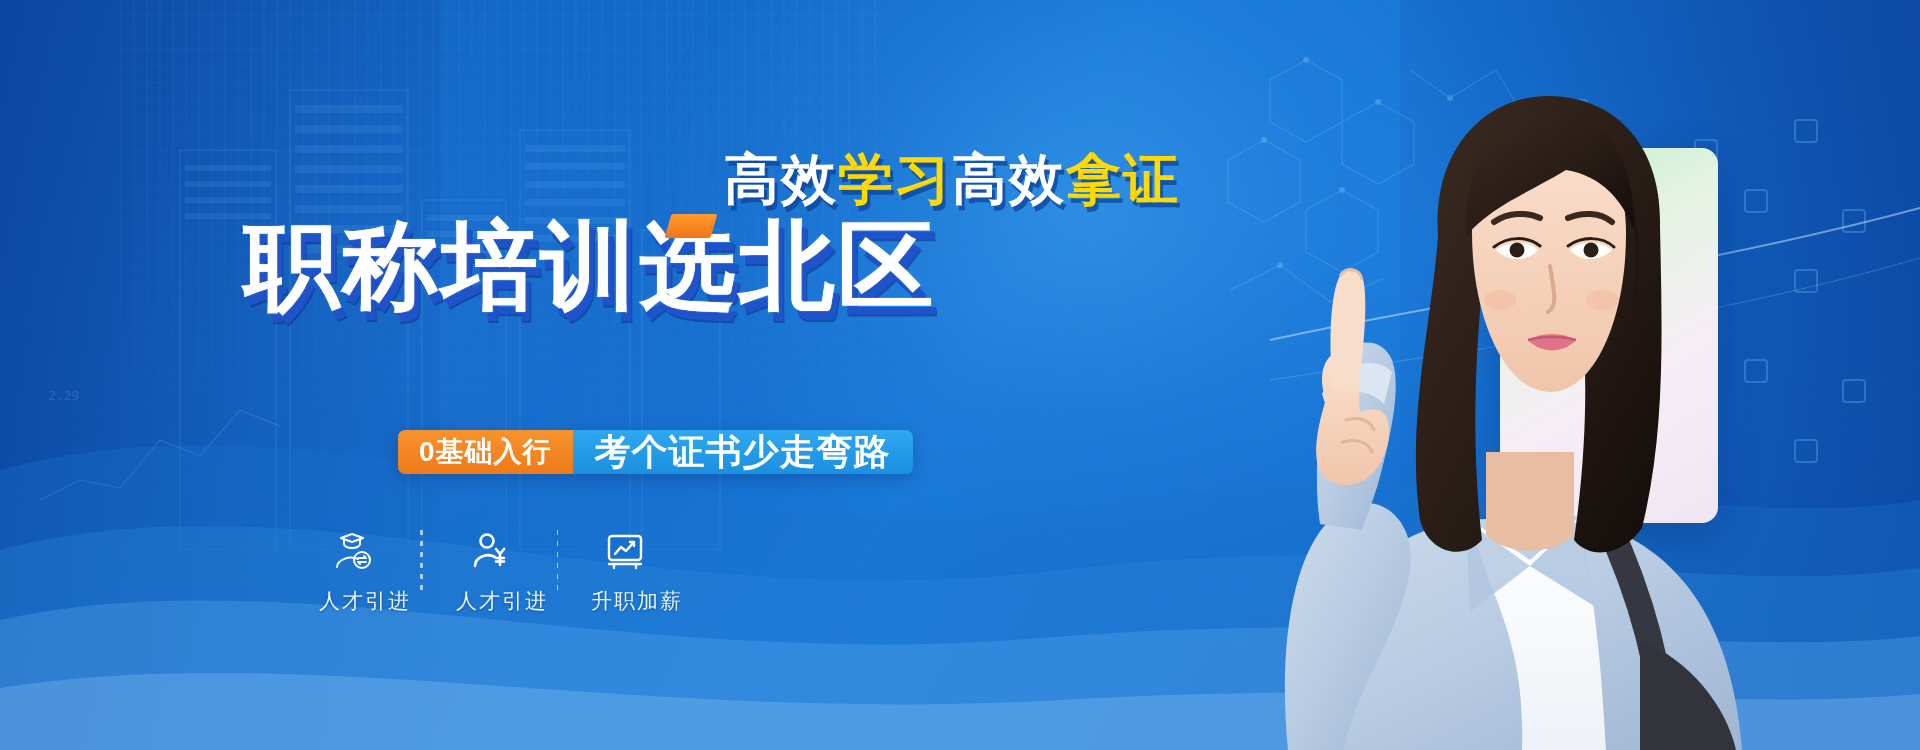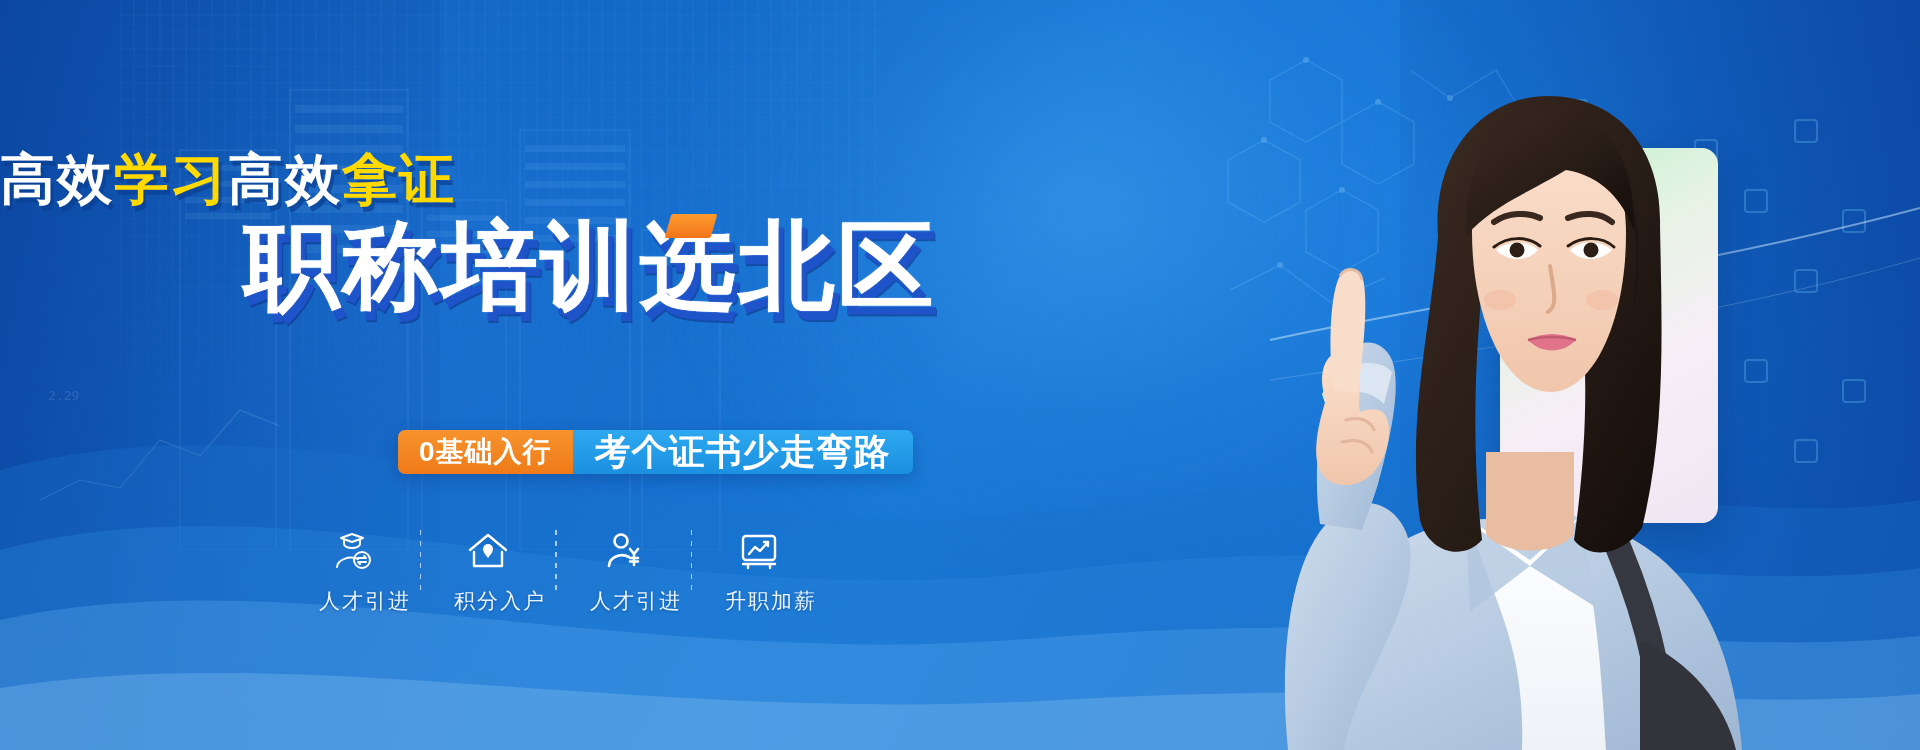--- a/index.html
+++ b/index.html
@@ -42,21 +42,21 @@
   .bg-dots-left{position:absolute;left:40px;top:330px;width:240px;height:200px;opacity:.35;}
   .bg-streak{position:absolute;left:1270px;top:150px;width:650px;height:320px;opacity:.75;}
 
   
   .waves{position:absolute;left:0;bottom:0;width:1920px;height:430px;}
 
   
   .content{position:absolute;left:0;top:0;width:1180px;height:750px;}
 
   .kicker{
-    position:absolute;left:0;top:152px;width:1180px;text-align:left;
+    position:absolute;left:0;top:152px;width:1180px;text-align:right;
     font-size:55px;font-weight:bold;letter-spacing:2px;line-height:1;
     white-space:nowrap;
   }
   .kicker .w{color:#ffffff;text-shadow:3px 5px 0 rgba(10,62,145,.70);}
   .kicker .y{color:#ffd900;text-shadow:3px 5px 0 rgba(10,62,145,.70);}
 
   .headline{
     position:absolute;left:0;top:218px;width:1180px;text-align:center;
     font-size:96px;font-weight:bold;letter-spacing:3px;line-height:1;
     color:#ffffff;white-space:nowrap;
@@ -244,30 +244,20 @@
             <path d="M6 38 a14 10 0 0 1 21 -8"></path>
             <circle cx="31" cy="31" r="8"></circle>
             <path d="M27 29 h8 M35 29 l-2 -2 M35 33 h-8 M27 33 l2 2"></path>
           </svg>
         </div>
         <div class="lbl">人才引进</div>
       </div>
 
       <div class="divider"></div>
 
-      <div class="feature">
-        <div class="ico">
-          <svg width="44" height="44" viewBox="0 0 44 44" fill="none" stroke="#ffffff" stroke-width="2.4" stroke-linecap="round" stroke-linejoin="round">
-            <path d="M4 21 L22 6 L40 21"></path>
-            <path d="M8 23 v14 h28 v-14"></path>
-            <path d="M22 15 a5 5 0 0 1 5 5 c0 3.6 -5 9 -5 9 s-5 -5.4 -5 -9 a5 5 0 0 1 5 -5 Z" fill="#ffffff" stroke="none"></path>
-          </svg>
-        </div>
-        <div class="lbl">积分入户</div>
-      </div>
 
       <div class="divider"></div>
 
 
       <div class="divider"></div>
 
       <div class="feature">
         <div class="ico">
           <svg width="44" height="44" viewBox="0 0 44 44" fill="none" stroke="#ffffff" stroke-width="2.6" stroke-linecap="round" stroke-linejoin="round">
             <circle cx="19" cy="12" r="6.5"></circle>

